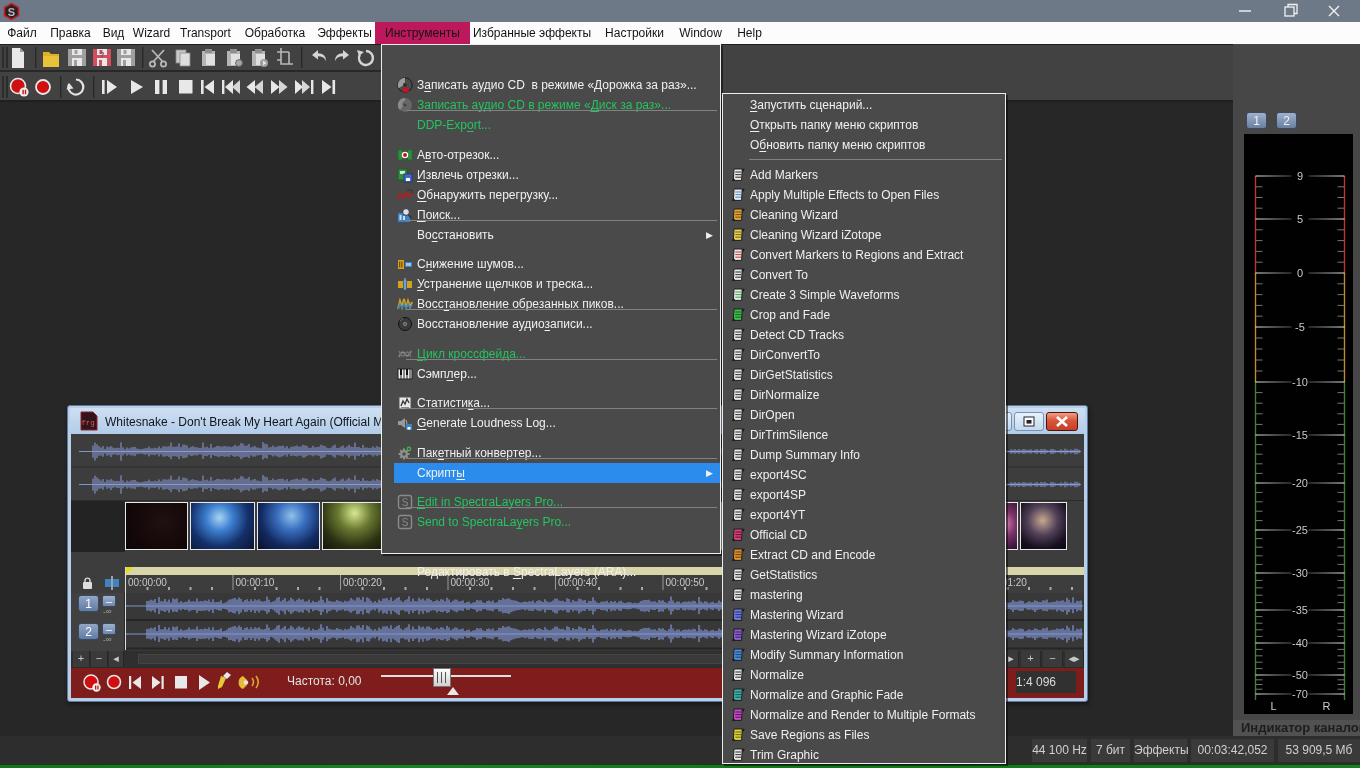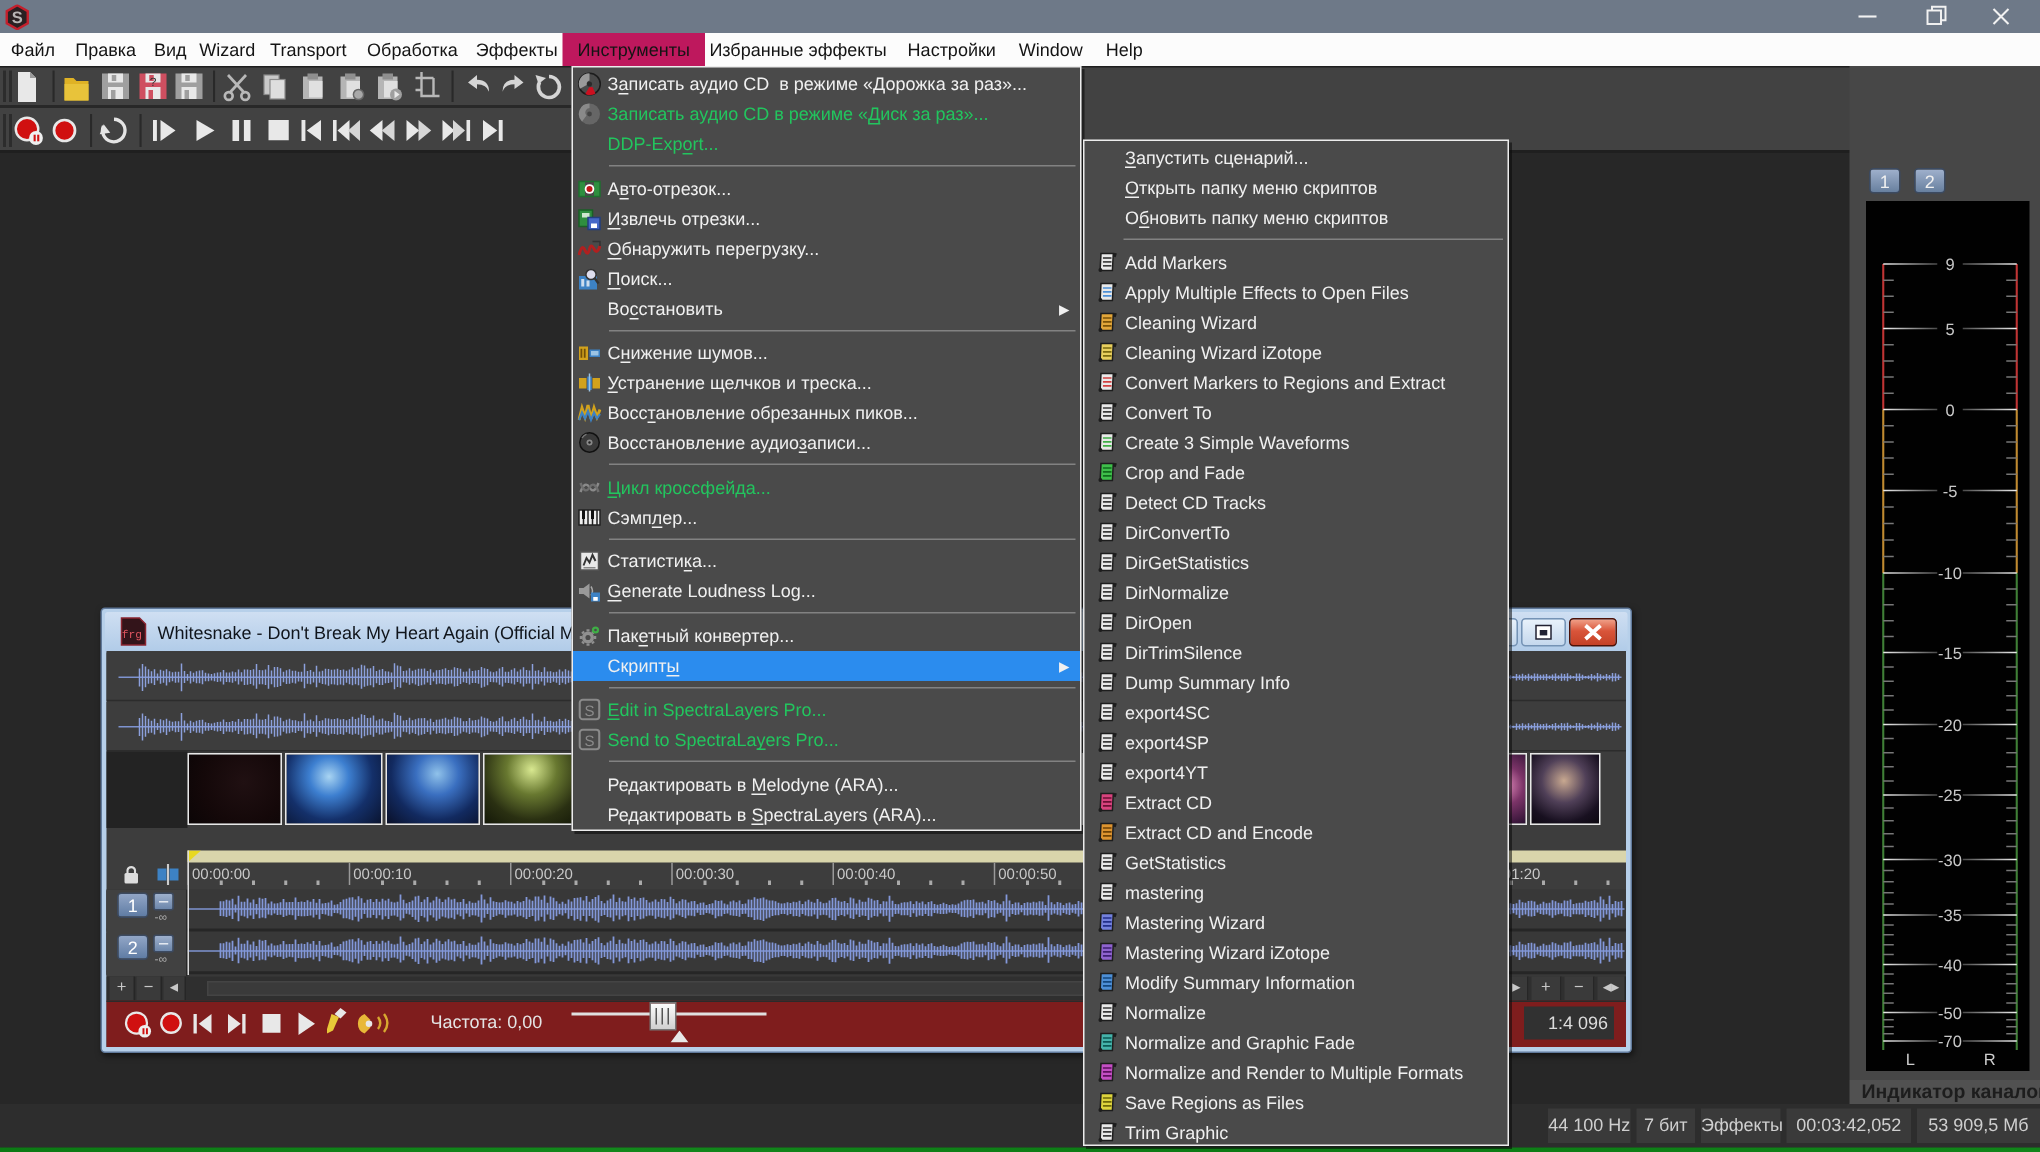--- a/index.html
+++ b/index.html
@@ -51,21 +51,21 @@
   border-top:1px solid #2b2b2b; }
 .sbtn { position:absolute; top:0; height:16px; background:#3a3a3a; color:#c8c8c8;
   border-right:1px solid #262626; font-size:11px; line-height:15px; text-align:center; }
 
 #menu1 { left:381px; top:44px; width:340px; height:510px; background:#4a4a4a;
   border:1px solid #ececec; box-shadow:2px 2px 0 rgba(10,10,10,.55); }
 #menu2 { left:722px; top:93px; width:284px; height:671px; background:#4a4a4a;
   border:1px solid #ececec; box-shadow:2px 2px 0 rgba(10,10,10,.55); }
 .mi, .m2i { position:absolute; left:1px; right:1px; height:20px; line-height:20px;
   font-size:12px; color:#f0f0f0; white-space:nowrap; }
-.mi { left:0; right:0; }
+.mi { left:12px; right:0;margin-top:29px; }
 .mi .ml { position:absolute; left:23px; }
 .m2i .ml { position:absolute; left:26px; }
 .mi.dis { color:#22c55e; }
 .mi.hi { background:#2b8cee; }
 .mic { position:absolute; left:3px; top:2px; }
 .m2c { position:absolute; left:6px; top:2.5px; }
 .arr { position:absolute; right:7px; font-size:9px; top:0.5px; color:#f0f0f0; }
 .sep1, .sep2 { position:absolute; left:24px; right:3px; height:1px; background:#828282; }
 .sep2 { left:26px; }
 u { text-underline-offset:2px; }
@@ -516,21 +516,21 @@
       </svg>
       <div style="position:absolute;left:216px;top:6px;font-size:12px;color:#e4e4e4">Частота: 0,00</div>
       <div style="position:absolute;left:310px;top:7px;width:130px;height:2px;background:#e0e0e0"></div>
       <div style="position:absolute;left:362px;top:0px;width:18px;height:19px;background:linear-gradient(#fdfdfd,#d0d0d0);border:1px solid #777"></div>
       <div style="position:absolute;left:366px;top:4px;width:1px;height:11px;background:#555"></div>
       <div style="position:absolute;left:370px;top:4px;width:1px;height:11px;background:#555"></div>
       <div style="position:absolute;left:374px;top:4px;width:1px;height:11px;background:#555"></div>
       <svg style="position:absolute;left:374px;top:19px" width="16" height="8" viewBox="0 0 16 8">
           <path d="M8 0l6 8H2z" fill="#e8e8e8"></path>
         </svg>
-      <div style="position:absolute;right:8px;top:3px;width:60px;height:22px;background:#313131;color:#dcdcdc;font-size:12px;line-height:22px;text-align:right;padding-right:4px">1:4 096</div>
+      <div style="position:absolute;right:8px;top:3px;width:60px;height:22px;background:#313131;color:#dcdcdc;font-size:12px;line-height:22px;text-align:left;padding-right:4px">1:4 096</div>
     </div>
   </div>
 </div>
 
 <div class="abs" id="statusbar">
   <div class="sbox" style="left:1032px;width:55px">44 100 Hz</div>
   <div class="sbox" style="left:1091px;width:39px">7 бит</div>
   <div class="sbox" style="left:1134px;width:53px">Эффекты</div>
   <div class="sbox" style="left:1191px;width:83px">00:03:42,052</div>
   <div class="sbox" style="left:1278px;width:82px">53 909,5 Мб</div>
@@ -706,23 +706,20 @@
       <span class="ml"><u>E</u>dit in SpectraLayers Pro...</span>
     </div>
     <div class="mi dis" style="top:438.0px">
       <svg class="mic" width="16" height="16" viewBox="0 0 16 16">
         <rect x="1.5" y="1.5" width="13" height="13" fill="none" stroke="#8a8a8a" stroke-width="1.4" rx="2"></rect>
         <text x="8" y="12" font-size="10" fill="#8a8a8a" text-anchor="middle" font-family="Liberation Sans">S</text>
       </svg>
       <span class="ml">Send to SpectraLa<u>y</u>ers Pro...</span>
     </div>
     <div class="sep1" style="top:462.2px"></div>
-    <div class="mi" style="top:467.5px">
-      <span class="ml">Редактировать в <u>M</u>elodyne (ARA)...</span>
-    </div>
     <div class="mi" style="top:487.5px">
       <span class="ml">Редактировать в <u>S</u>pectraLayers (ARA)...</span>
     </div>
   </div>
 
 <div class="abs" id="menu2">
     <div class="m2i" style="top:1.0px">
       <span class="ml"><u>З</u>апустить сценарий...</span>
     </div>
     <div class="m2i" style="top:21.0px">
@@ -932,21 +929,21 @@
     </div>
     <div class="m2i" style="top:430.5px">
       <svg class="m2c" width="16" height="15" viewBox="0 0 16 15">
         <path d="M4 2h8.2l-0.6 11.4H3.4z" fill="#d8437e" stroke="#1d1d1d" stroke-width="1"></path>
         <line x1="5.3" y1="5" x2="11" y2="5" stroke="#6b1034" stroke-width="1.1"></line>
         <line x1="5.3" y1="7.6" x2="11" y2="7.6" stroke="#6b1034" stroke-width="1.1"></line>
         <line x1="5.3" y1="10.2" x2="11" y2="10.2" stroke="#6b1034" stroke-width="1.1"></line>
         <circle cx="3.6" cy="13" r="1.3" fill="#1d1d1d"></circle>
         <rect x="12.4" y="1.6" width="1.8" height="2.6" fill="#1d1d1d" transform="rotate(18 13 3)"></rect>
       </svg>
-      <span class="ml">Extract CD</span>
+      <span class="ml">Official CD</span>
     </div>
     <div class="m2i" style="top:450.5px">
       <svg class="m2c" width="16" height="15" viewBox="0 0 16 15">
         <path d="M4 2h8.2l-0.6 11.4H3.4z" fill="#dd9430" stroke="#1d1d1d" stroke-width="1"></path>
         <line x1="5.3" y1="5" x2="11" y2="5" stroke="#6e4205" stroke-width="1.1"></line>
         <line x1="5.3" y1="7.6" x2="11" y2="7.6" stroke="#6e4205" stroke-width="1.1"></line>
         <line x1="5.3" y1="10.2" x2="11" y2="10.2" stroke="#6e4205" stroke-width="1.1"></line>
         <circle cx="3.6" cy="13" r="1.3" fill="#1d1d1d"></circle>
         <rect x="12.4" y="1.6" width="1.8" height="2.6" fill="#1d1d1d" transform="rotate(18 13 3)"></rect>
       </svg>

